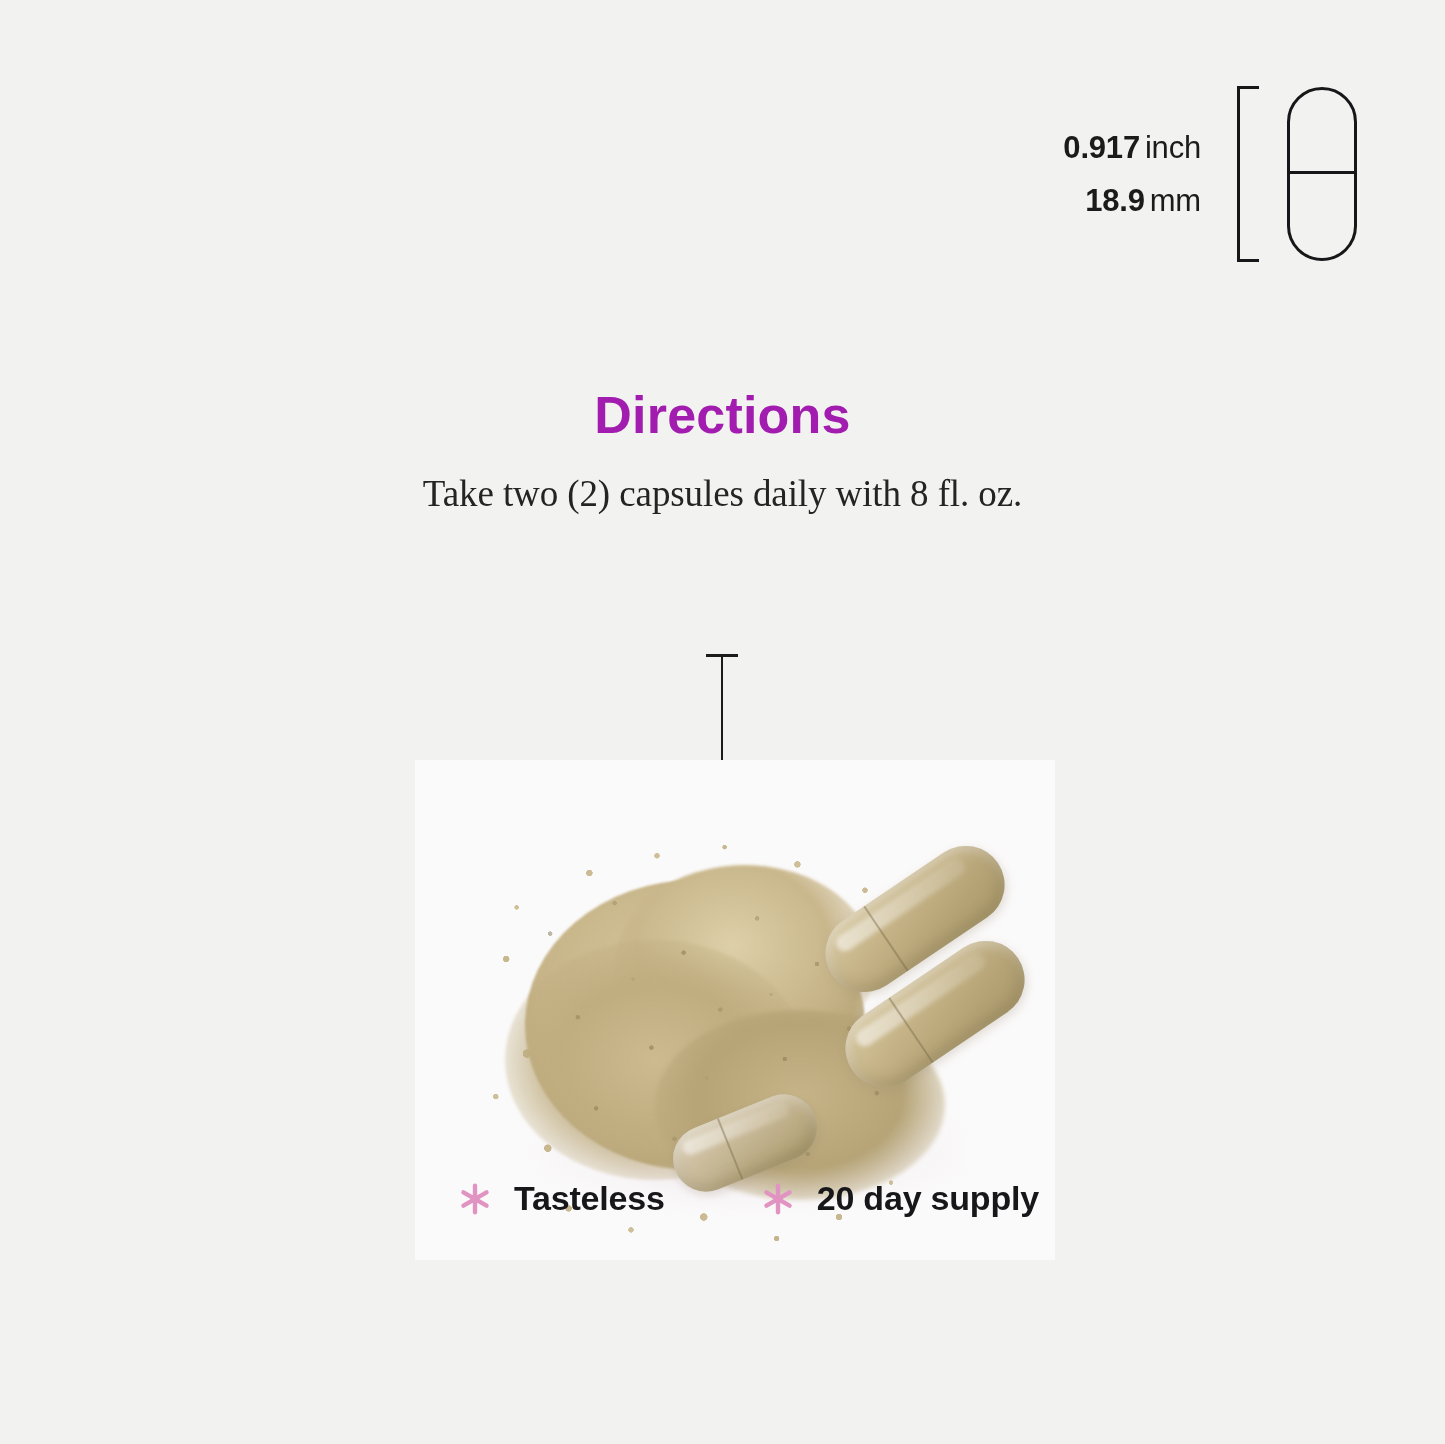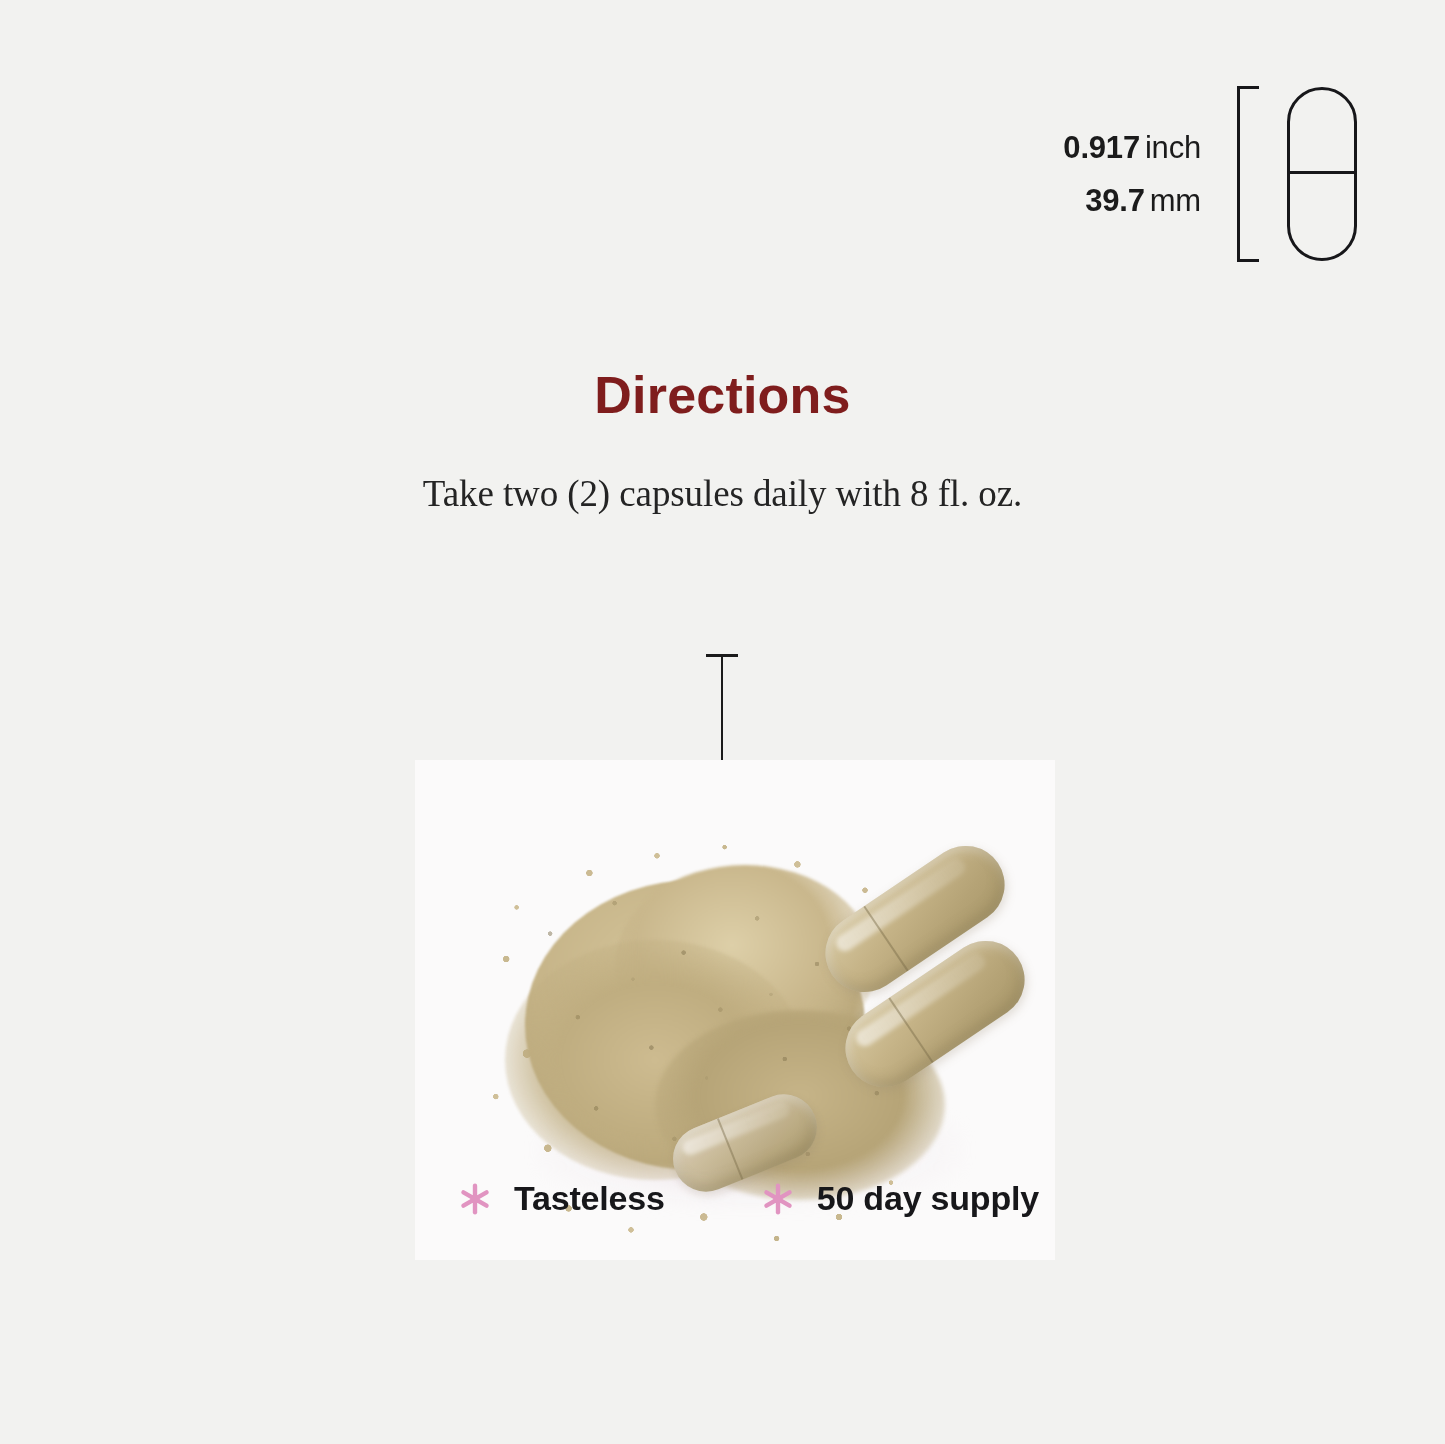--- a/index.html
+++ b/index.html
@@ -77,28 +77,28 @@
     left: -3px;
     right: -3px;
     top: 48%;
     height: 0;
     border-top: 3px solid #17171a;
   }
 
   
   .heading {
     position: absolute;
-    top: 365px;
+    top: 385px;
     left: 0;
     width: 100%;
     text-align: center;
     font-size: 52px;
     font-weight: bold;
     letter-spacing: 0.2px;
-    color: #7f1d1d;
+    color: #a21caf;
   }
 
   
   .directions-body {
     position: absolute;
     top: 470px;
     left: 50%;
     transform: translateX(-50%);
     width: 760px;
     text-align: center;
@@ -333,21 +333,21 @@
 <body>
 
 <div class="panel">
 
   <div class="size-indicator">
     <div class="size-labels">
       <div class="size-line">
         <span class="size-value">0.917</span><span class="size-unit">inch</span>
       </div>
       <div class="size-line">
-        <span class="size-value">39.7</span><span class="size-unit">mm</span>
+        <span class="size-value">18.9</span><span class="size-unit">mm</span>
       </div>
     </div>
     <div class="size-bracket"></div>
     <div class="capsule-outline">
       <div class="seam"></div>
     </div>
   </div>
 
   <div class="heading">Directions</div>
 
@@ -397,17 +397,17 @@
     </div>
     <div class="feature">
       <svg class="asterisk-icon" viewBox="0 0 24 24">
         <g stroke="#e194c1" stroke-width="3.1" stroke-linecap="round">
           <line x1="12" y1="2.6" x2="12" y2="21.4"></line>
           <line x1="3.85" y1="7.3" x2="20.15" y2="16.7"></line>
           <line x1="3.85" y1="16.7" x2="20.15" y2="7.3"></line>
         </g>
         <circle cx="12" cy="12" r="3.2" fill="#e194c1"></circle>
       </svg>
-      <span class="feature-label">50 day supply</span>
+      <span class="feature-label">20 day supply</span>
     </div>
   </div>
 
 </div>
 
 </body></html>

